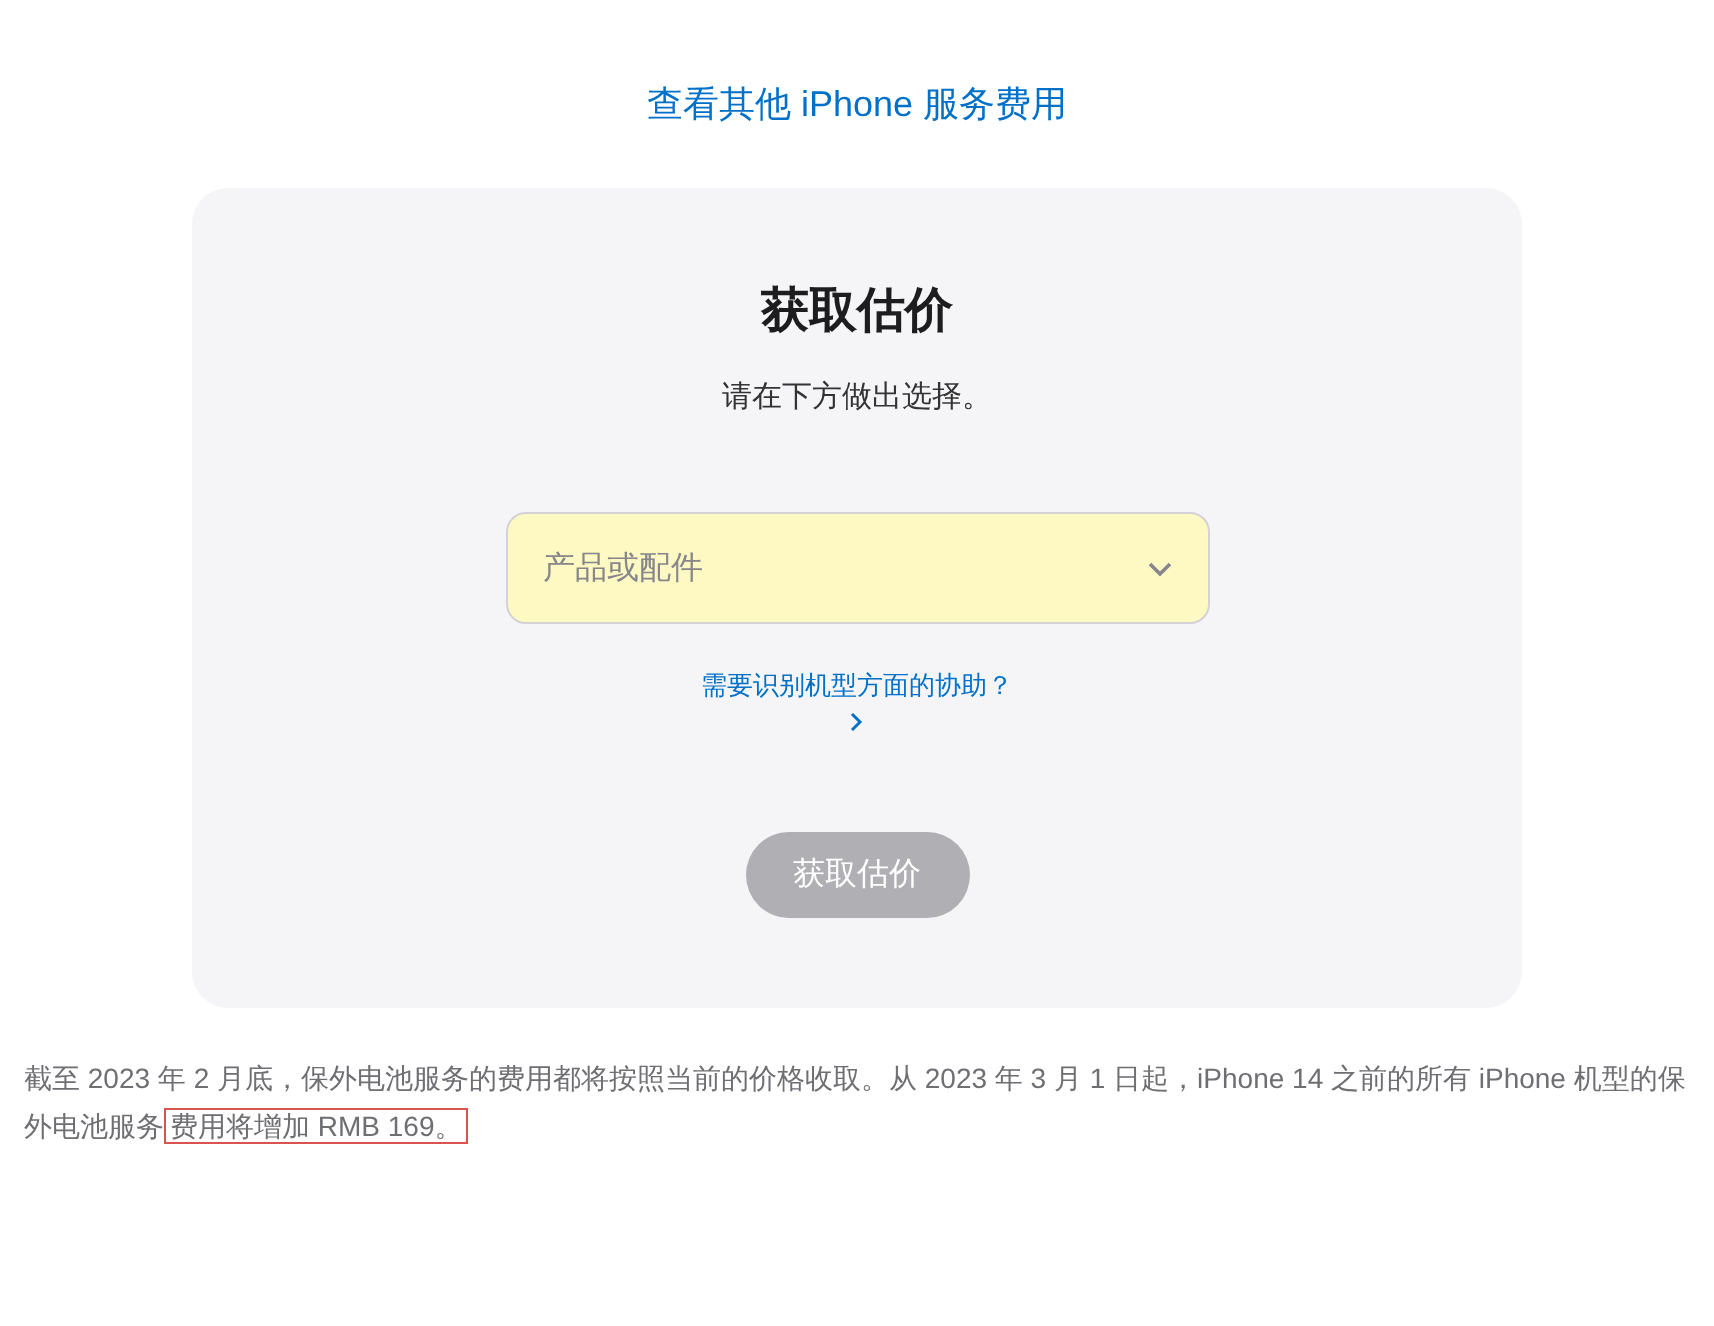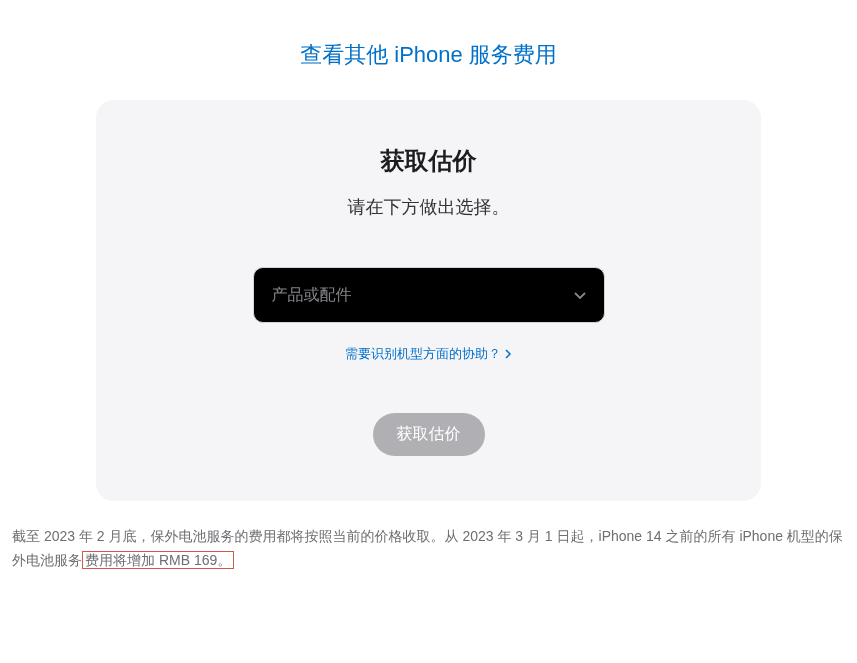--- a/index.html
+++ b/index.html
@@ -15,52 +15,52 @@
       overflow: hidden;
     }
     .container {
       width: 100%;
       padding: 0 10px;
     }
     .top-link {
       text-align: center;
       padding: 40px 0 30px;
       color: #0070c9;
-      font-size: 22px;
+      font-size: 18px;
       font-weight: 400;
     }
     .card {
       background: #f5f5f7;
       border-radius: 18px;
       width: 665px;
       margin: 0 auto;
       padding: 45px 40px 45px;
     }
     .card-title {
       text-align: center;
       font-size: 24px;
       font-weight: 600;
       color: #1d1d1f;
       margin-bottom: 18px;
     }
     .card-subtitle {
       text-align: center;
-      font-size: 18px;
+      font-size: 15px;
       color: #333333;
       margin-bottom: 48px;
     }
     .select-wrapper {
       width: 352px;
       margin: 0 auto 20px;
       position: relative;
     }
     .select-box {
       width: 100%;
       height: 56px;
-      background: #000000;
+      background: #fef9c3;
       border: 1px solid #d2d2d7;
       border-radius: 10px;
       padding: 0 42px 0 18px;
       font-size: 16px;
       color: #86868b;
       display: flex;
       align-items: center;
       cursor: pointer;
     }
     .chevron {
@@ -80,20 +80,21 @@
       text-align: center;
       font-size: 13px;
       color: #0070c9;
       margin-top: 22px;
       margin-bottom: 50px;
       display: flex;
       align-items: center;
       justify-content: center;
       gap: 4px;
       cursor: pointer;
+      flex-direction: column;
     }
     .help-link svg {
       width: 7px;
       height: 10px;
     }
     .btn-wrapper {
       text-align: center;
     }
     .btn-estimate {
       display: inline-block;

